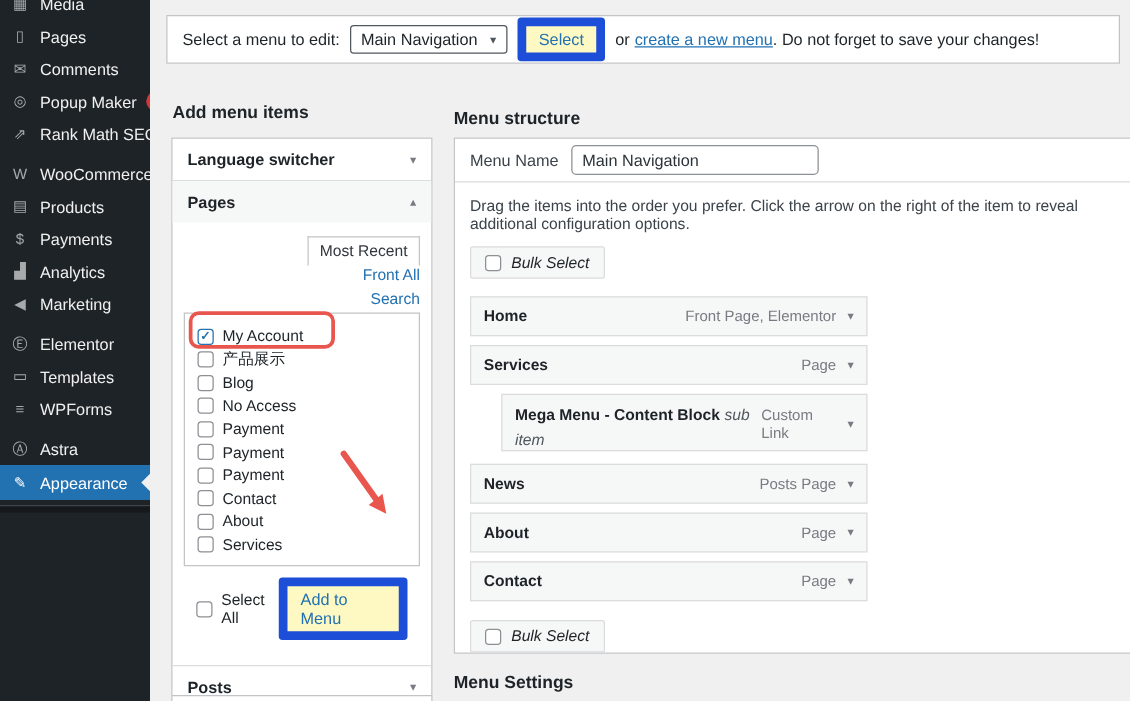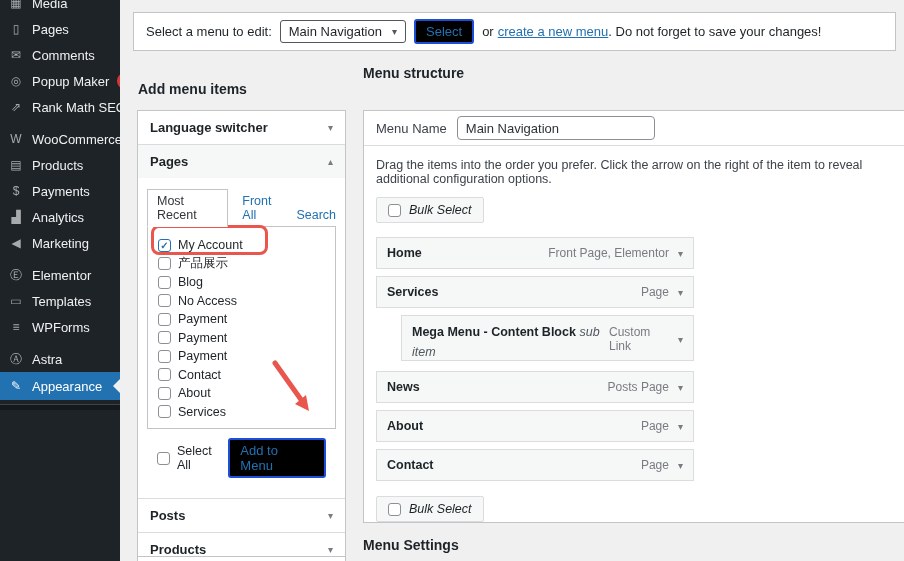--- a/index.html
+++ b/index.html
@@ -25,36 +25,36 @@
 
   
   .anno { border: 3px solid #e8564e; border-radius: 8px; position: absolute; pointer-events: none; }
 
   
   .topbar { position: absolute; left: 133px; top: 12px; width: 763px; height: 39px; background: #fff;
     border: 1px solid #c3c4c7; display: flex; align-items: center; gap: 8px; padding: 0 12px; }
   .fake-select { display: inline-flex; align-items: center; gap: 10px; border: 1px solid #50575e; border-radius: 3px;
     background: #fff; padding: 3px 8px; cursor: pointer; }
   .fake-select .caret { font-size: 10px; color: #50575e; }
-  .btn-outline { display: inline-block; border: 2px solid #1d4ed8; color: #2271b1; background: #000000;
+  .btn-outline { display: inline-block; border: 7px solid #1d4ed8; color: #2271b1; background: #fef9c3;
     border-radius: 3px; padding: 3px 10px; cursor: pointer; font-size: 13px; }
   a.link { color: #2271b1; text-decoration: underline; cursor: pointer; }
 
   
   .col-heading { position: absolute; font-size: 14px; font-weight: bold; color: #1d2327; }
 
   
   .left-panel { position: absolute; left: 137px; top: 110px; width: 209px; height: 472px; background: #fff; border: 1px solid #c3c4c7; }
   .acc-row { height: 33px; display: flex; align-items: center; justify-content: space-between; padding: 0 12px; cursor: pointer; }
   .acc-row .acc-label { font-weight: bold; font-size: 13px; }
   .acc-chevron { color: #787c82; font-size: 10px; }
   .acc-div { border-top: 1px solid #dcdcde; }
   .acc-row.open-header { background: #f6f7f7; }
   .pages-body { padding: 11px 9px 10px 9px; }
-  .tabs { display: flex; align-items: flex-end; position: relative; z-index: 2; margin-bottom: -1px; padding-left: 0; }
+  .tabs { display: flex; align-items: flex-end; position: relative; z-index: 2; margin-bottom: -1px; padding-left: 0; flex-direction: column; }
   .tab-active { border: 1px solid #c3c4c7; border-bottom: 1px solid #fff; background: #fff; padding: 4px 9px; font-size: 12.5px; color: #32373c; cursor: pointer; }
   .tab-link { font-size: 12.5px; color: #2271b1; margin-left: 14px; padding-bottom: 5px; cursor: pointer; }
   .list-box { border: 1px solid #c3c4c7; background: #fff; height: 203px; padding: 9px 0 0 0; position: relative; }
   .chk-row { display: flex; align-items: center; gap: 7px; padding: 1px 10px; height: 18.5px; font-size: 12.5px; cursor: pointer; }
   .chk { width: 13px; height: 13px; border: 1px solid #8c8f94; border-radius: 3px; background: #fff; flex: 0 0 13px;
     display: flex; align-items: center; justify-content: center; font-size: 10px; }
   .chk.checked { border-color: #2271b1; color: #2271b1; font-weight: bold; }
   .sel-row { display: flex; align-items: center; justify-content: space-between; padding: 9px 10px 10px 10px; }
   .sel-left { display: flex; align-items: center; gap: 7px; font-size: 12.5px; }
   .panel-sliver { position: absolute; left: 137px; top: 556px; width: 209px; height: 12px; background: #fff; border: 1px solid #c3c4c7; }
@@ -256,21 +256,21 @@
 
     </div>
   </div>
   <div class="panel-sliver"></div>
 
   <svg class="arrow-anno" width="58" height="62" viewBox="0 0 58 62">
     <path d="M12 6 L39 44" stroke="#e8564e" stroke-width="5" stroke-linecap="round" fill="none"></path>
     <polygon points="46,54 43,38 32,47" fill="#e8564e"></polygon>
   </svg>
 
-  <div class="col-heading" style="left:363px; top:65px;">Menu structure</div>
+  <div class="col-heading" style="left:363px; top:86px;">Menu structure</div>
 
   <div class="right-panel">
     <div class="name-row">
       <label>Menu Name</label>
       <input class="name-input" type="text" value="Main Navigation" style="">
     </div>
     <div class="structure-body">
       <div class="help-text">Drag the items into the order you prefer. Click the arrow on the right of the item to reveal additional configuration options.</div>
 
       <div class="bulk-chip">

